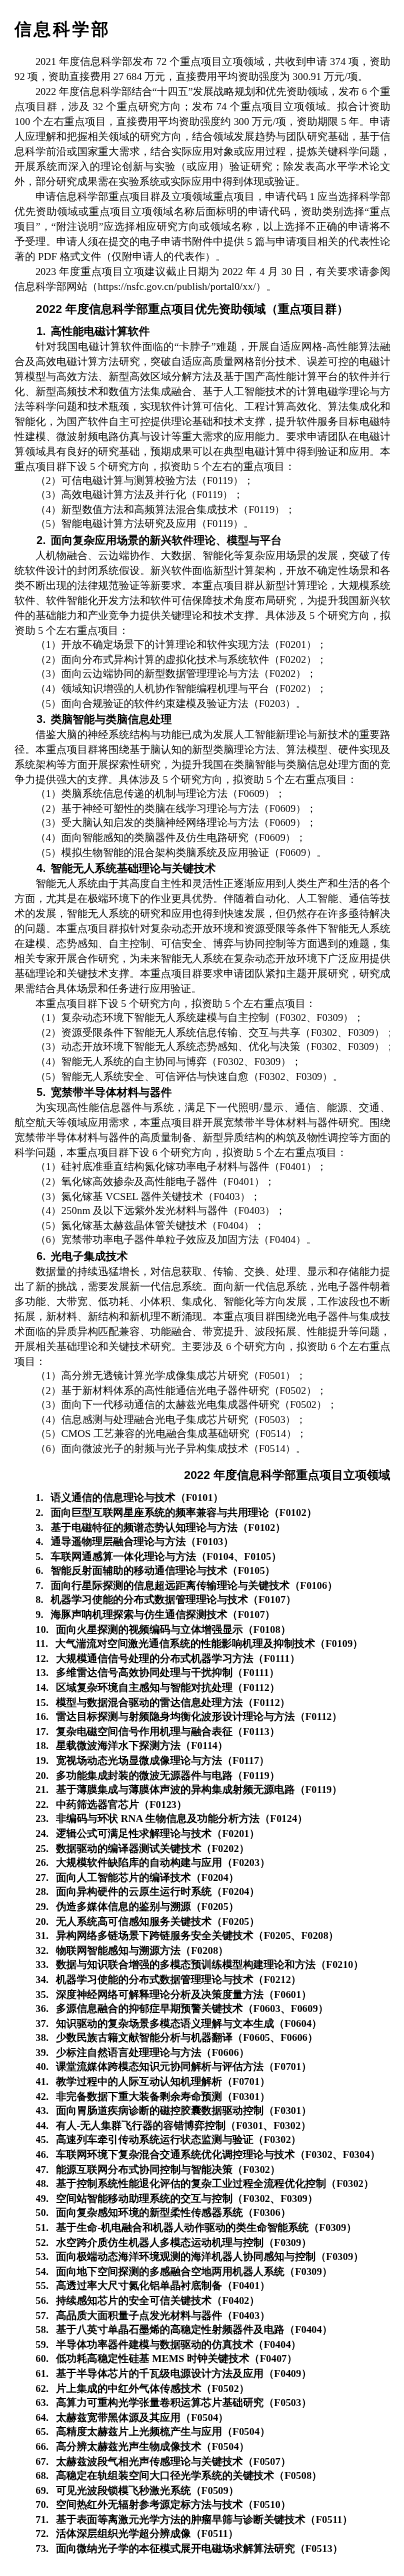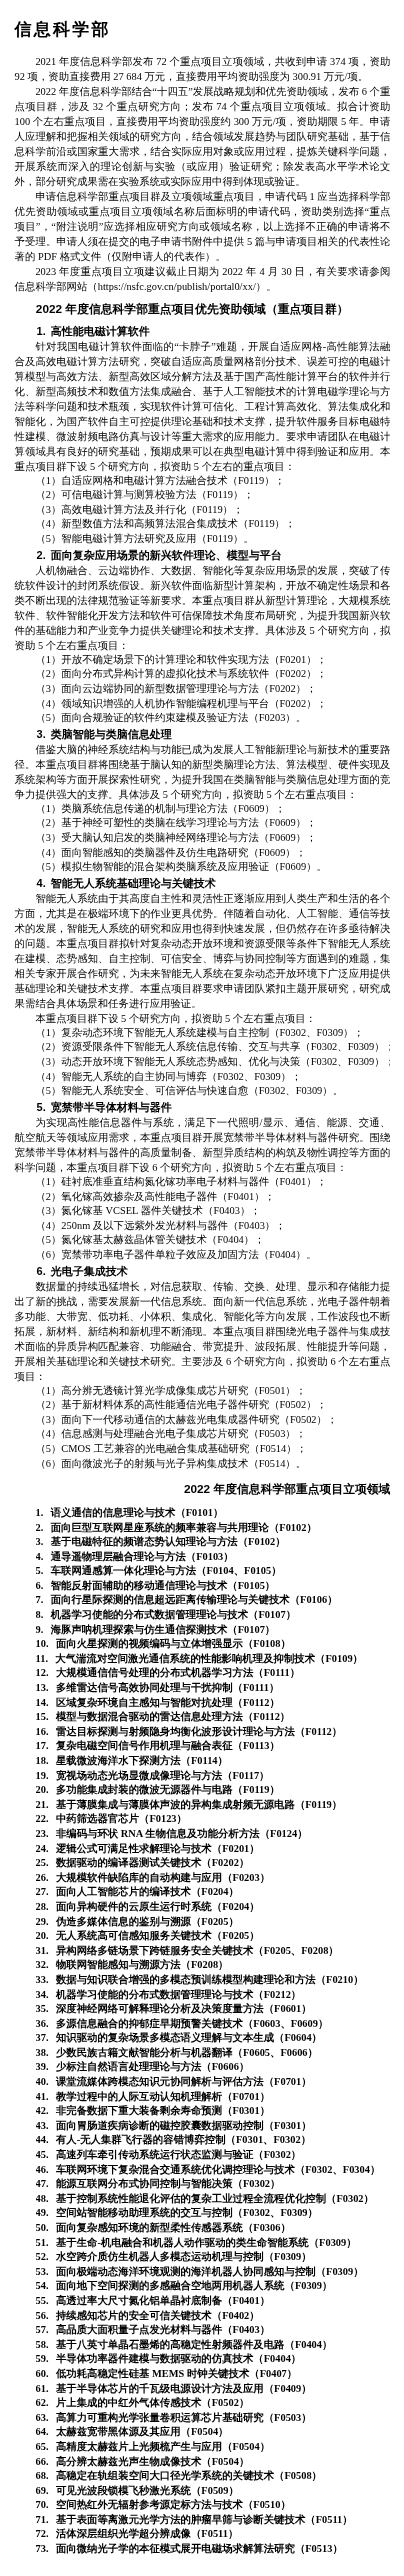--- a/index.html
+++ b/index.html
@@ -59,21 +59,20 @@
   <h2 class="sec-heading">2022 年度信息科学部重点项目优先资助领域（重点项目群）</h2>
 
   <section>
     <h3 class="ghead"><span class="gnum">1.</span><span>高性能电磁计算软件</span></h3>
     <div>
 
     <p class="para">针对我国电磁计算软件面临的“卡脖子”难题，开展自适应网格-高性能算法融合及高效电磁计算方法研究，突破自适应高质量网格剖分技术、误差可控的电磁计算模型与高效方法、新型高效区域分解方法及基于国产高性能计算平台的软件并行化、新型高频技术和数值方法集成融合、基于人工智能技术的计算电磁学理论与方法等科学问题和技术瓶颈，实现软件计算可信化、工程计算高效化、算法集成化和智能化，为国产软件自主可控提供理论基础和技术支撑，提升软件服务目标电磁特性建模、微波射频电路仿真与设计等重大需求的应用能力。要求申请团队在电磁计算领域具有良好的研究基础，预期成果可以在典型电磁计算中得到验证和应用。本重点项目群下设 5 个研究方向，拟资助 5 个左右的重点项目：</p>
       </div>
     <div>
 
-    <p class="gitem">（1）自适应网格和电磁计算方法融合技术（F0119）；</p>
         <p class="gitem">（2）可信电磁计算与测算校验方法（F0119）；</p>
         <p class="gitem">（3）高效电磁计算方法及并行化（F0119）；</p>
         <p class="gitem">（4）新型数值方法和高频算法混合集成技术（F0119）；</p>
         <p class="gitem">（5）智能电磁计算方法研究及应用（F0119）。</p>
       </div>
   </section>
 
   <section>
     <h3 class="ghead"><span class="gnum">2.</span><span>面向复杂应用场景的新兴软件理论、模型与平台</span></h3>
     <div>
@@ -286,20 +285,21 @@
       <p class="area-item"><span class="n">62.</span><span class="t">片上集成的中红外气体传感技术（F0502）</span></p>
 
       <p class="area-item"><span class="n">63.</span><span class="t">高算力可重构光学张量卷积运算芯片基础研究（F0503）</span></p>
 
       <p class="area-item"><span class="n">64.</span><span class="t">太赫兹宽带黑体源及其应用（F0504）</span></p>
 
       <p class="area-item"><span class="n">65.</span><span class="t">高精度太赫兹片上光频梳产生与应用（F0504）</span></p>
 
       <p class="area-item"><span class="n">66.</span><span class="t">高分辨太赫兹光声生物成像技术（F0504）</span></p>
 
+      <p class="area-item"><span class="n">67.</span><span class="t">太赫兹波段气相光声传感理论与关键技术（F0507）</span></p>
 
       <p class="area-item"><span class="n">68.</span><span class="t">高稳定在轨组装空间大口径光学系统的关键技术（F0508）</span></p>
 
       <p class="area-item"><span class="n">69.</span><span class="t">可见光波段锁模飞秒激光系统（F0509）</span></p>
 
       <p class="area-item"><span class="n">70.</span><span class="t">空间热红外无辐射参考源定标方法与技术（F0510）</span></p>
 
       <p class="area-item"><span class="n">71.</span><span class="t">基于表面等离激元光学方法的肿瘤早筛与诊断关键技术（F0511）</span></p>
 
       <p class="area-item"><span class="n">72.</span><span class="t">活体深层组织光学超分辨成像（F0511）</span></p>

